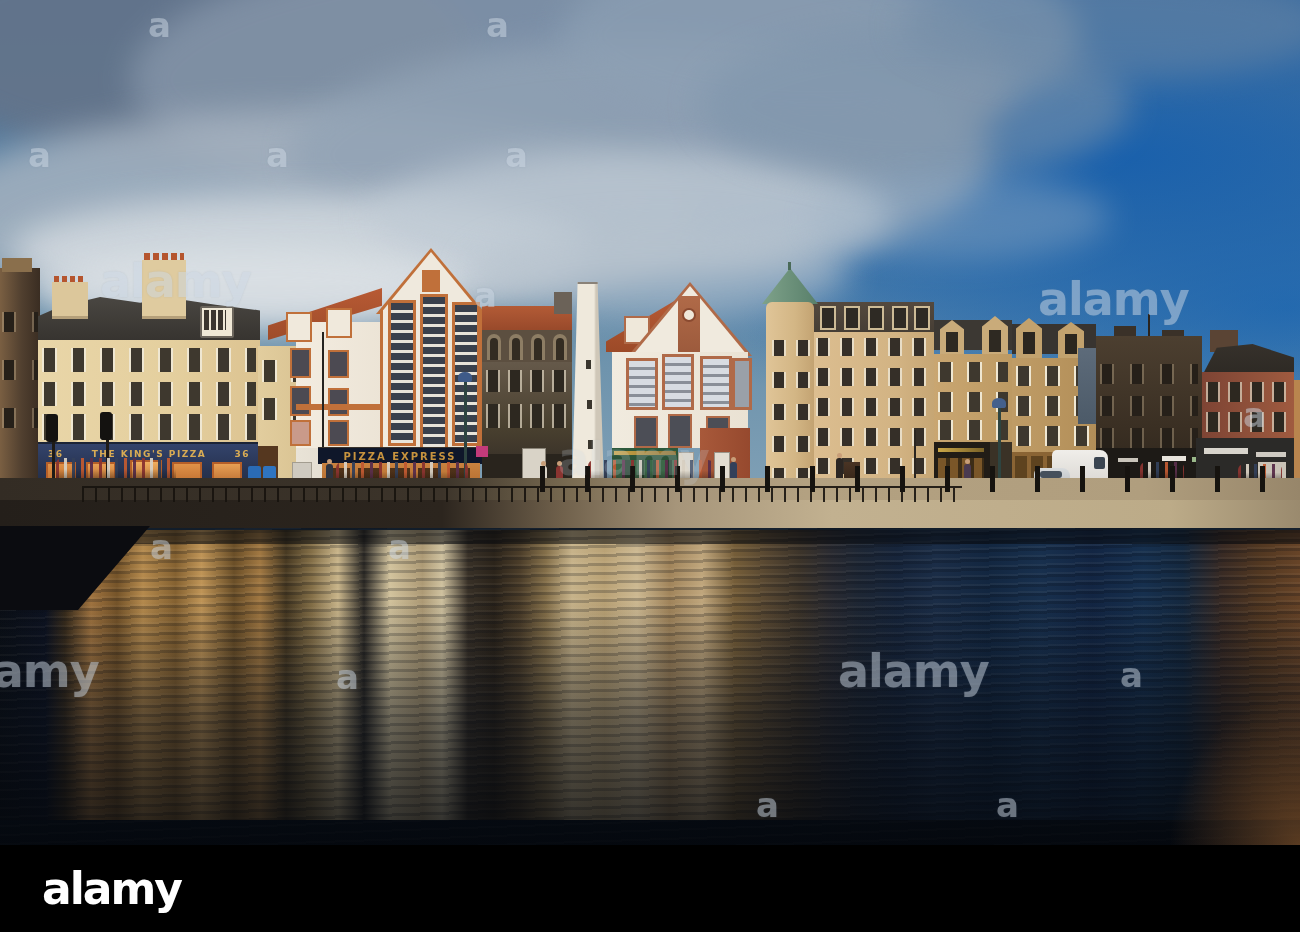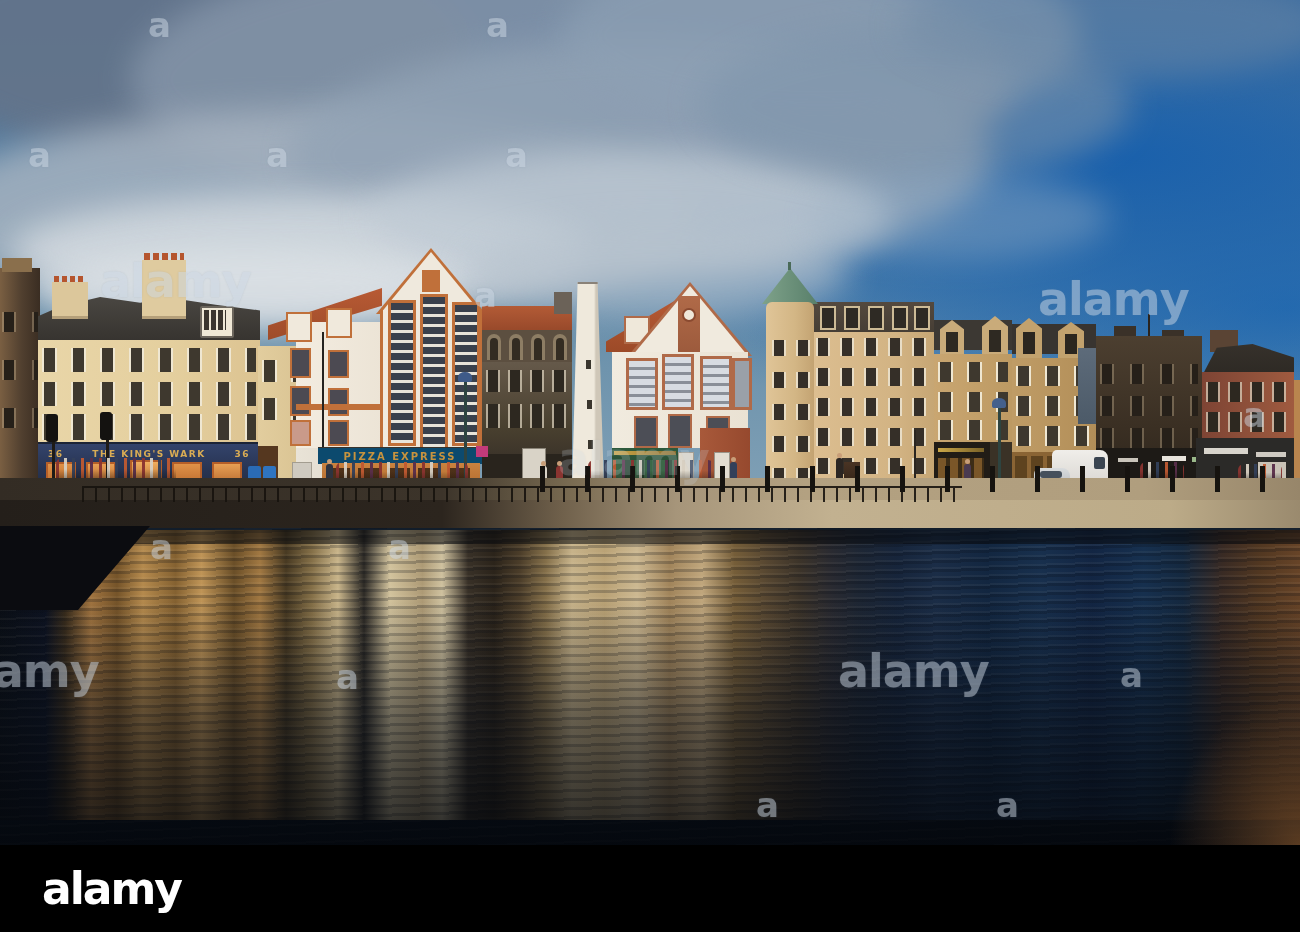--- a/index.html
+++ b/index.html
@@ -27,21 +27,21 @@
     background:
       linear-gradient(180deg,rgba(0,0,0,0) 0 35%,rgba(20,16,12,.55) 80%),
       repeating-linear-gradient(90deg,#8a3430 0 3px,rgba(0,0,0,0) 3px 8px,#d8d0c2 8px 11px,rgba(0,0,0,0) 11px 16px,#33405a 16px 19px,rgba(0,0,0,0) 19px 25px,#c05a32 25px 28px,rgba(0,0,0,0) 28px 34px,#5a2e4a 34px 37px,rgba(0,0,0,0) 37px 43px);}
   
   .wm{position:absolute;color:#cdd8e4;font-weight:700;letter-spacing:-1px;opacity:.5;line-height:1;text-shadow:0 0 2px rgba(110,125,145,.4);}
   .wm-a{font-size:34px;}
   .wm-al{font-size:46px;}
   
   .kw-sign{position:absolute;left:0;top:5px;width:100%;display:flex;justify-content:space-between;align-items:center;
     padding:0 10px;box-sizing:border-box;color:#d9ac54;font-size:9px;font-weight:700;letter-spacing:1.5px;}
-  .pe-sign{position:absolute;left:318px;top:447px;width:164px;height:16px;background:#0c4a6e;border-top:1px solid #39332c;
+  .pe-sign{position:absolute;left:318px;top:447px;width:164px;height:16px;background:#0f172a;border-top:1px solid #39332c;
     display:flex;align-items:center;justify-content:center;color:#c7933e;font-size:10px;font-weight:700;letter-spacing:2px;}
   
   .bar{position:absolute;left:0;top:845px;width:1300px;height:87px;background:#000;}
   .bar-logo{position:absolute;left:42px;top:0;height:87px;line-height:87px;color:#fff;font-size:44px;font-weight:700;letter-spacing:-2px;}
   .bar-right{position:absolute;right:44px;top:18px;text-align:right;color:#fff;}
   .bar-id{font-size:15px;letter-spacing:.3px;}
   .bar-site{font-size:19px;font-weight:700;margin-top:7px;}
 </style>
 </head>
 <body>
@@ -81,21 +81,21 @@
       <div class="abs" style="left:162px;top:10px;width:30px;height:28px;background:#efe8d6;border:2px solid #6b655c;border-radius:2px;">
         <div class="abs" style="left:2px;top:2px;width:22px;height:20px;background:repeating-linear-gradient(90deg,#3a352e 0 5px,#efe8d6 5px 7px);"></div>
       </div>
       <div class="abs" style="left:0;top:44px;width:222px;height:102px;background:linear-gradient(90deg,#e9d6a8,#e4cf9e 60%,#dcc391);"></div>
       <div class="wr wrA" style="left:4px;top:52px;width:214px;height:24px;"></div>
       <div class="wr wrA" style="left:4px;top:86px;width:214px;height:24px;"></div>
       <div class="wr wrA" style="left:4px;top:118px;width:214px;height:26px;"></div>
       <div class="abs" style="left:0;top:146px;width:222px;height:48px;background:linear-gradient(180deg,#33436b,#283452 55%,#202a42);border-top:2px solid #1c2436;">
         <div class="kw-sign">
           <span>36</span>
-          <span>THE KING'S WARK</span>
+          <span>THE KING'S PIZZA</span>
           <span>36</span>
         </div>
         <div class="abs" style="left:8px;top:18px;width:26px;height:28px;background:linear-gradient(180deg,#e09248,#b05f26);border:2px solid #b55f28;"></div>
         <div class="abs" style="left:48px;top:18px;width:26px;height:28px;background:linear-gradient(180deg,#e8a054,#a85a24);border:2px solid #b55f28;"></div>
         <div class="abs" style="left:92px;top:16px;width:28px;height:32px;background:linear-gradient(180deg,#f0ae5e,#9a5220);border:2px solid #b55f28;"></div>
         <div class="abs" style="left:134px;top:18px;width:26px;height:28px;background:linear-gradient(180deg,#e09248,#b05f26);border:2px solid #b55f28;"></div>
         <div class="abs" style="left:174px;top:18px;width:26px;height:28px;background:linear-gradient(180deg,#e8a054,#a85a24);border:2px solid #b55f28;"></div>
       </div>
     </div>
 

